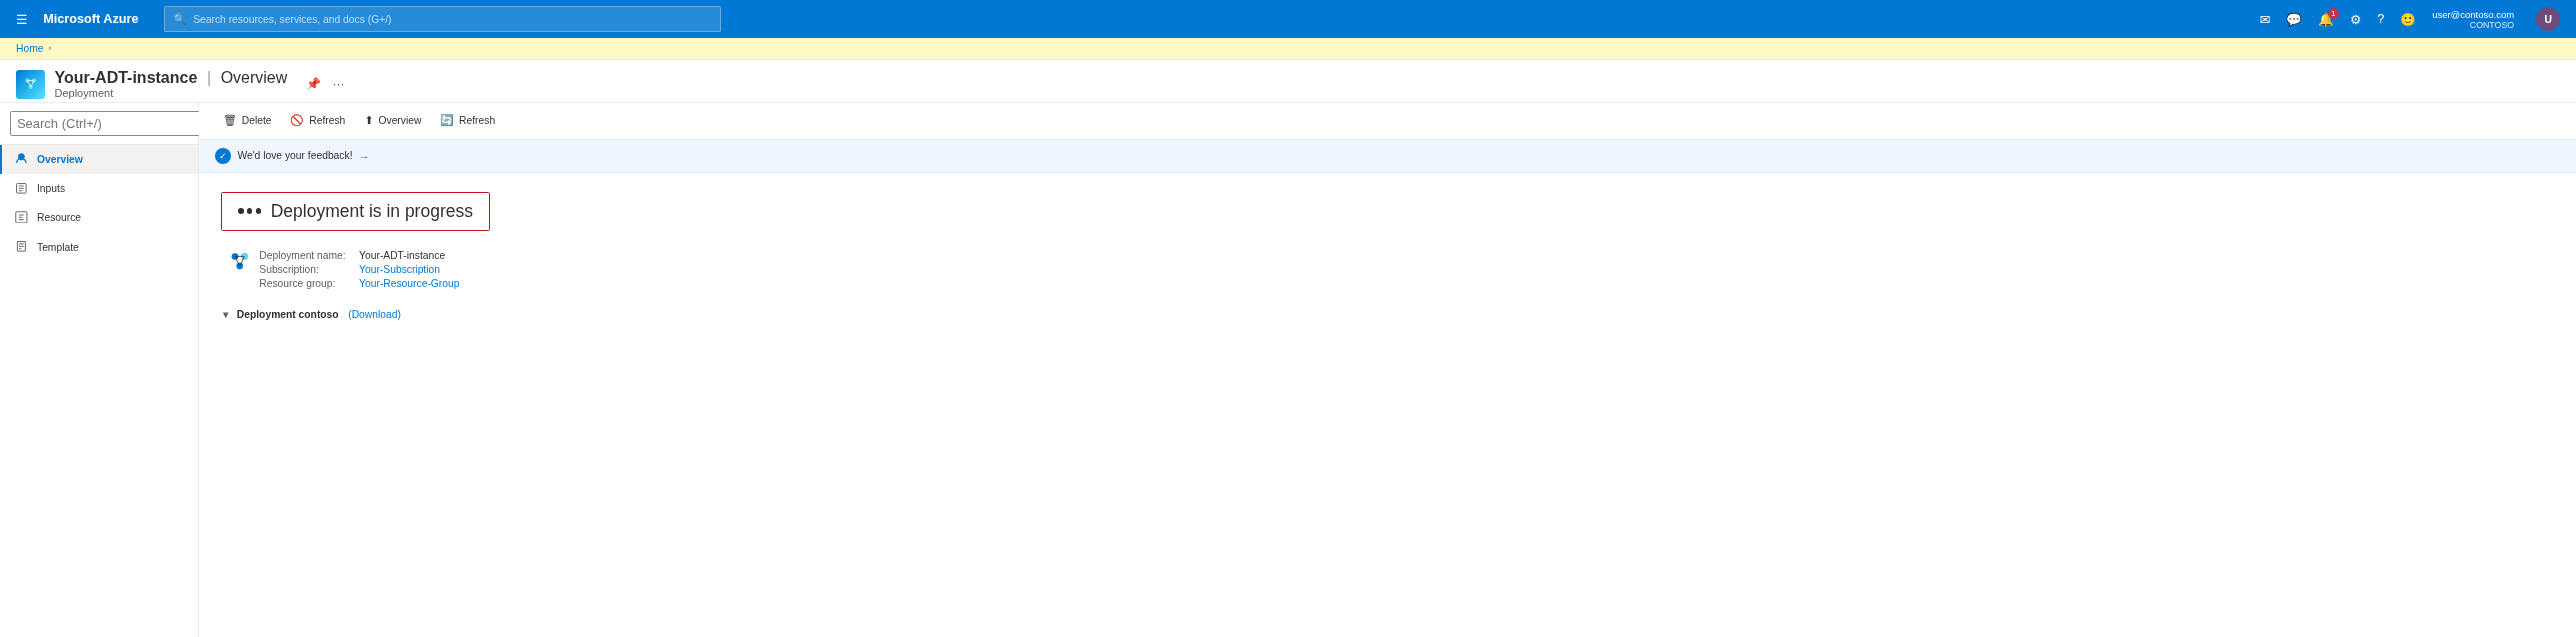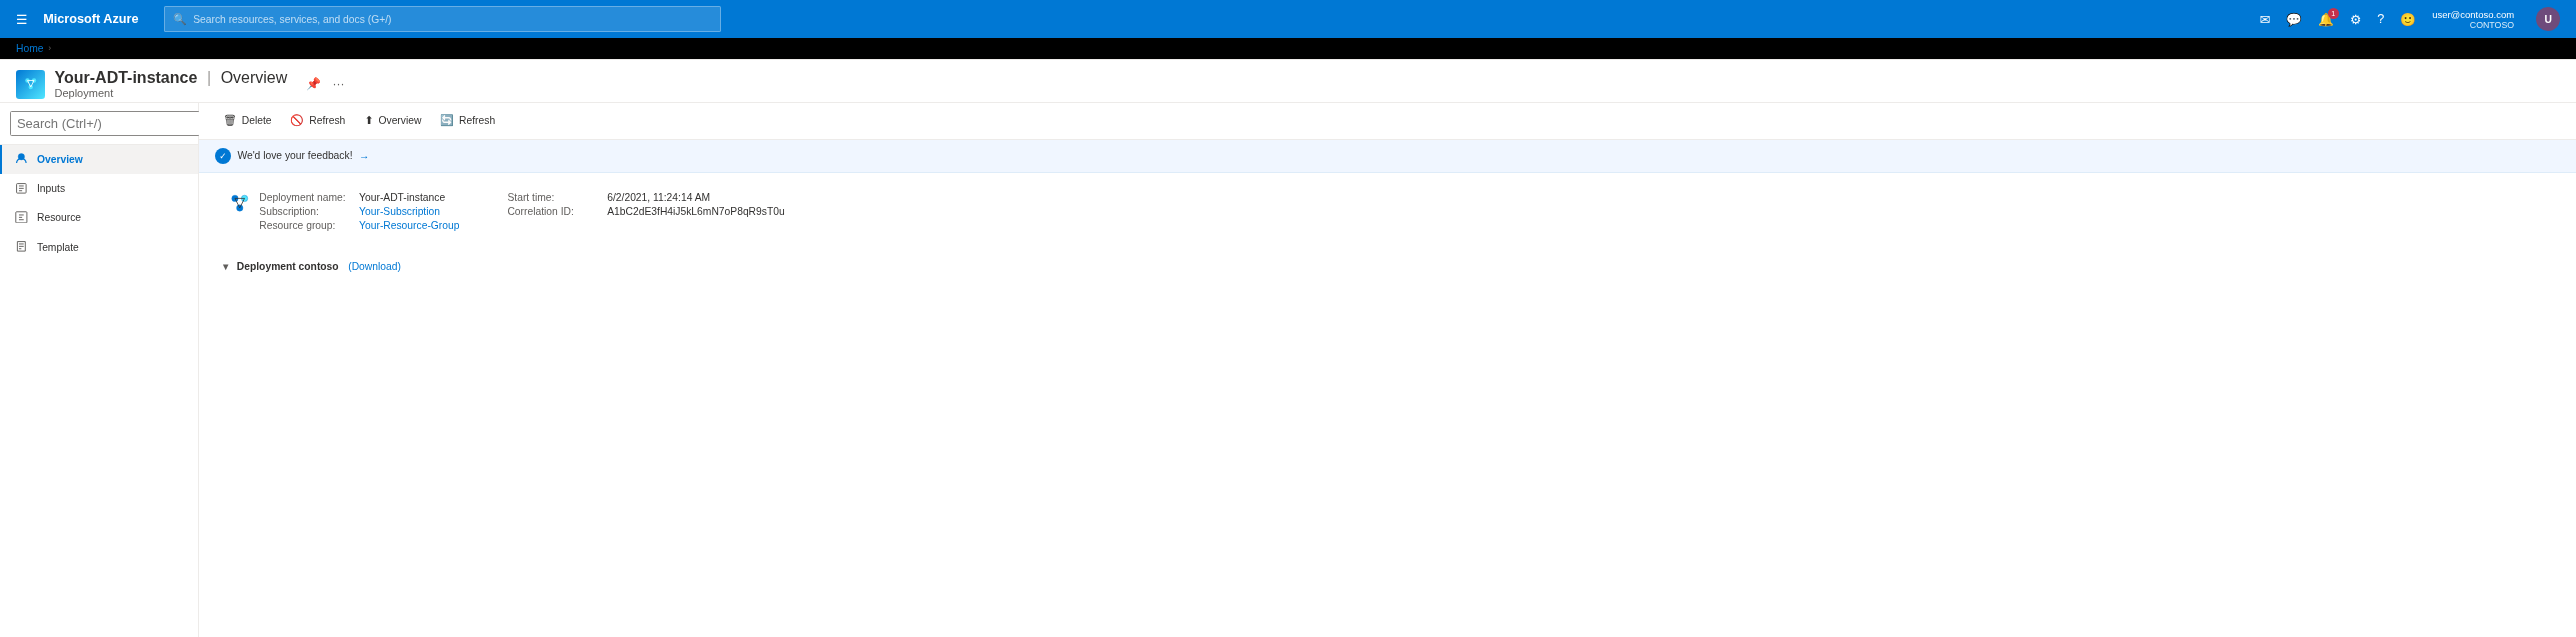--- a/index.html
+++ b/index.html
@@ -94,21 +94,21 @@
     .user-avatar {
       width: 24px; height: 24px;
       border-radius: 50%;
       background: #6e4b7b;
       display: flex; align-items: center; justify-content: center;
       color: white; font-size: 10.3px; font-weight: 600;
     }
 
     
     .breadcrumb {
-      background: #000000;
+      background: #fef9c3;
       padding: 4.8px 16px;
       display: flex;
       align-items: center;
       gap: 4.8px;
       font-size: 10.3px;
       border-bottom: 0.8px solid #edebe9;
     }
     .breadcrumb a { color: #0078d4; text-decoration: none; }
     .breadcrumb .chevron { color: #605e5c; font-size: 8.8px; }
 
@@ -304,21 +304,21 @@
     .status-title {
       font-size: 17.5px;
       font-weight: 400;
       color: #323130;
     }
 
     
     .deployment-info {
       display: flex;
       gap: 48px;
-      margin-bottom: 30px;
+      margin-bottom: 20px;
       padding-left: 6.4px;
     }
     .info-column { display: flex; flex-direction: column; gap: 3.2px; }
     .info-row { display: flex; align-items: center; gap: 4.8px; font-size: 10.3px; }
     .info-label { color: #605e5c; min-width: 95px; }
     .info-value { color: #323130; }
     .info-value.link { color: #0078d4; cursor: pointer; text-decoration: none; }
 
     .adt-icon {
       width: 25.5px; height: 25.5px;
@@ -486,20 +486,28 @@
     <div class="content-area">
 
       <div class="feedback-bar">
         <div class="feedback-icon">✓</div>
         <span>We'd love your feedback!</span>
         <a href="#">→</a>
       </div>
 
       <div class="deployment-section">
         
+        <div class="status-box">
+          <div class="status-dots">
+            <div class="status-dot"></div>
+            <div class="status-dot"></div>
+            <div class="status-dot"></div>
+          </div>
+          <span class="status-title">Deployment is in progress</span>
+        </div>
 
         
         <div class="deployment-info">
           <div class="info-left-section">
             <div class="adt-icon">
               <svg width="25.5" height="25.5" viewBox="0 0 32 32" fill="none">
                 <circle cx="10" cy="8" r="4" fill="#0078d4" stroke="#0e7fd4" stroke-width="0.5"></circle>
                 <circle cx="22" cy="8" r="4" fill="#50e6ff" stroke="#0e7fd4" stroke-width="0.5"></circle>
                 <circle cx="16" cy="20" r="4" fill="#0078d4" stroke="#0e7fd4" stroke-width="0.5"></circle>
                 <line x1="10" y1="8" x2="22" y2="8" stroke="#323130" stroke-width="1"></line>
@@ -515,30 +523,20 @@
               <div class="info-row">
                 <span class="info-label">Subscription:</span>
                 <a class="info-value link">Your-Subscription</a>
               </div>
               <div class="info-row">
                 <span class="info-label">Resource group:</span>
                 <a class="info-value link">Your-Resource-Group</a>
               </div>
             </div>
           </div>
-          <div class="info-column">
-            <div class="info-row">
-              <span class="info-label">Start time:</span>
-              <span class="info-value">6/2/2021, 11:24:14 AM</span>
-            </div>
-            <div class="info-row">
-              <span class="info-label">Correlation ID:</span>
-              <span class="info-value">A1bC2dE3fH4iJ5kL6mN7oP8qR9sT0u</span>
-            </div>
-          </div>
         </div>
 
         
         <div class="deployment-details-row">
           <span class="chevron-icon">▼</span>
           <span class="deployment-details-label">Deployment contoso</span>
           <a class="download-link" href="#">(Download)</a>
         </div>
       </div>
     </div>

